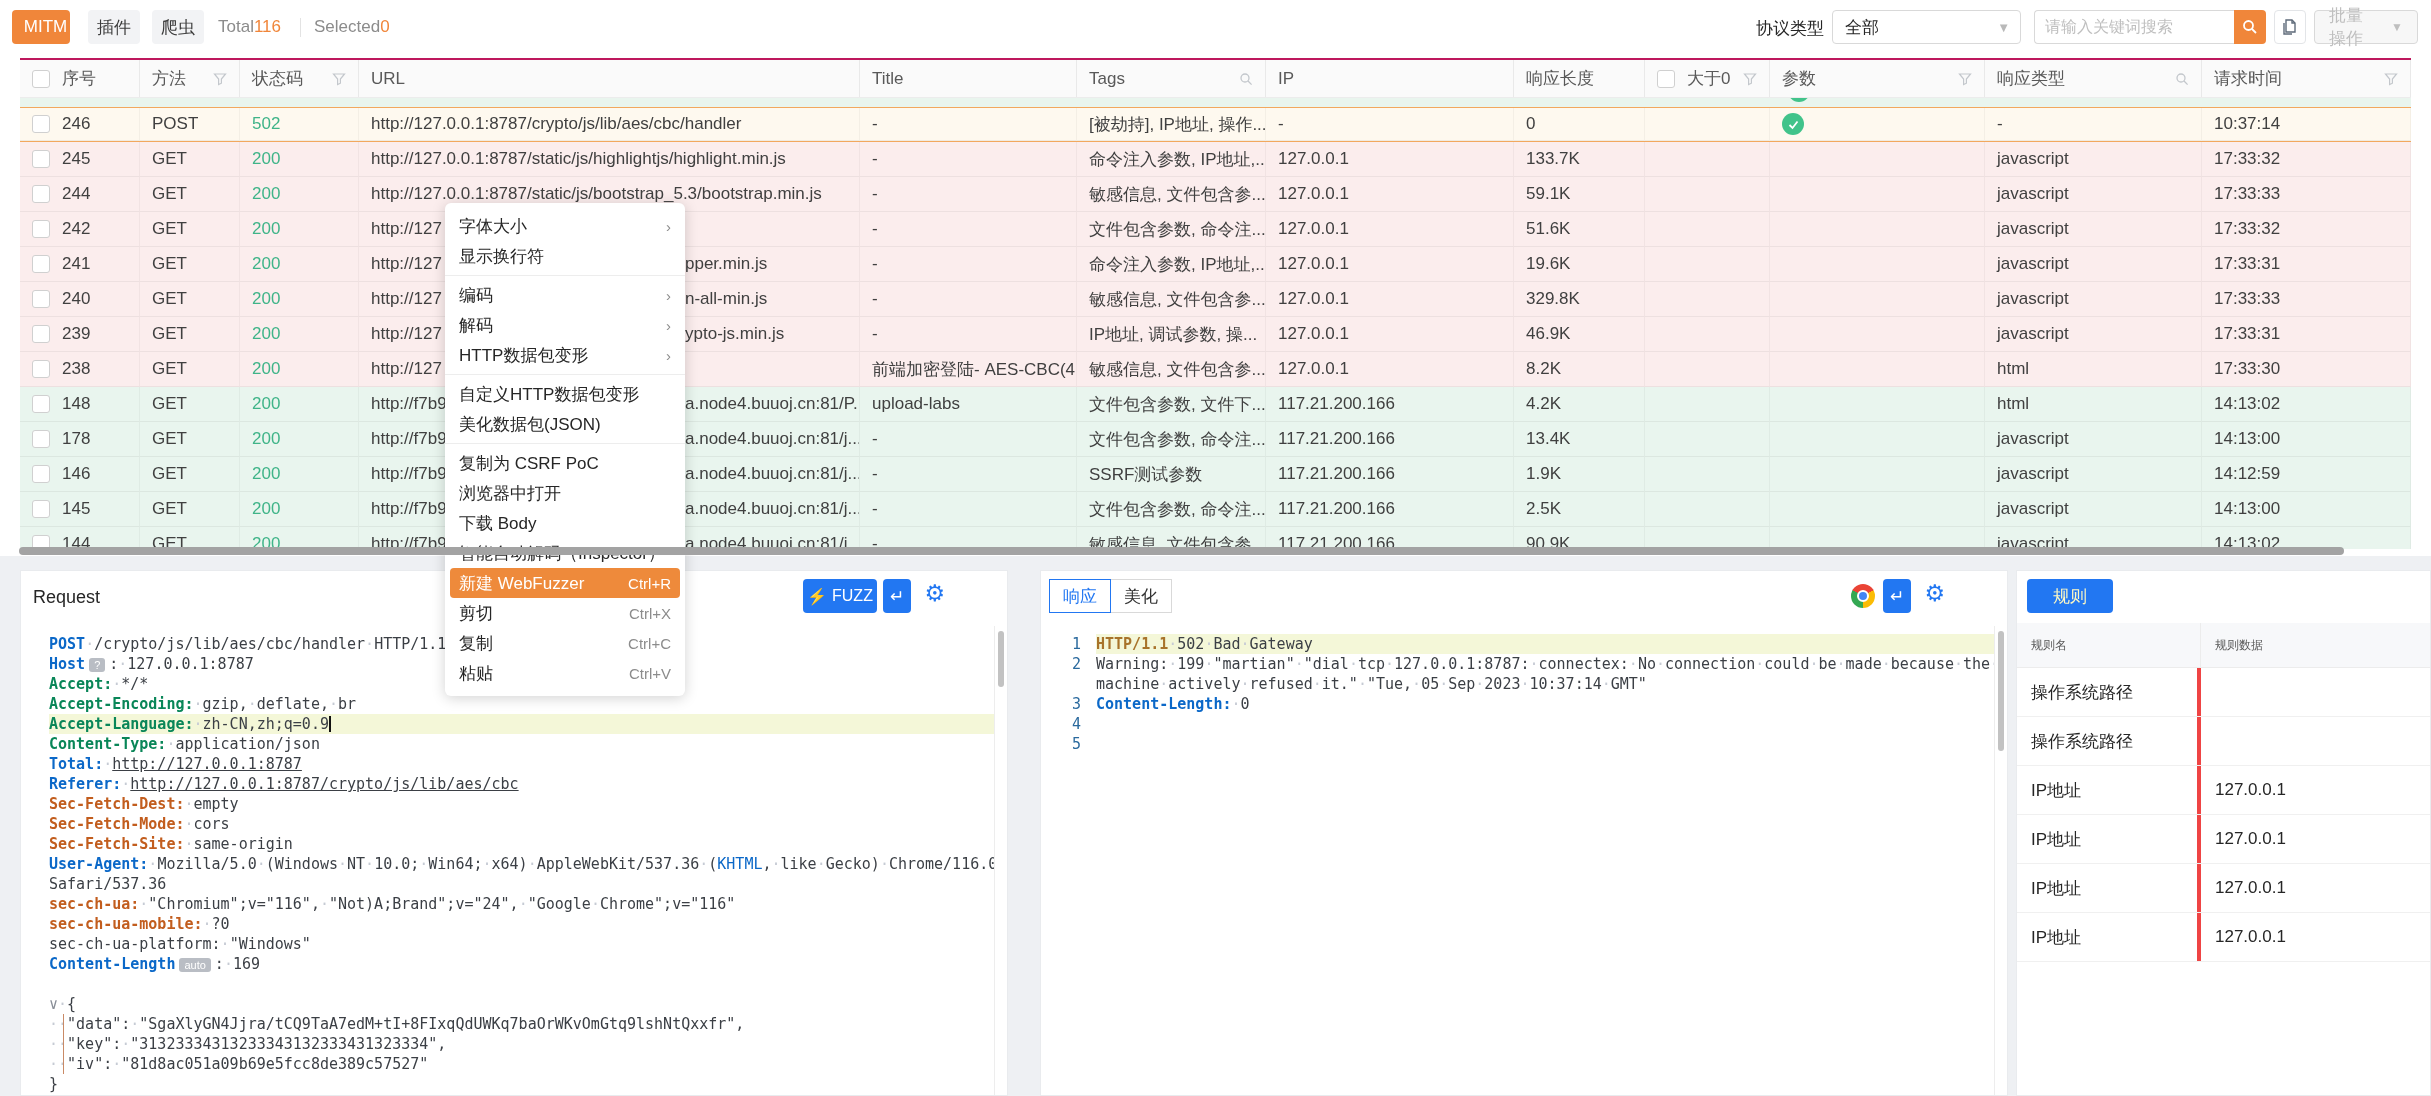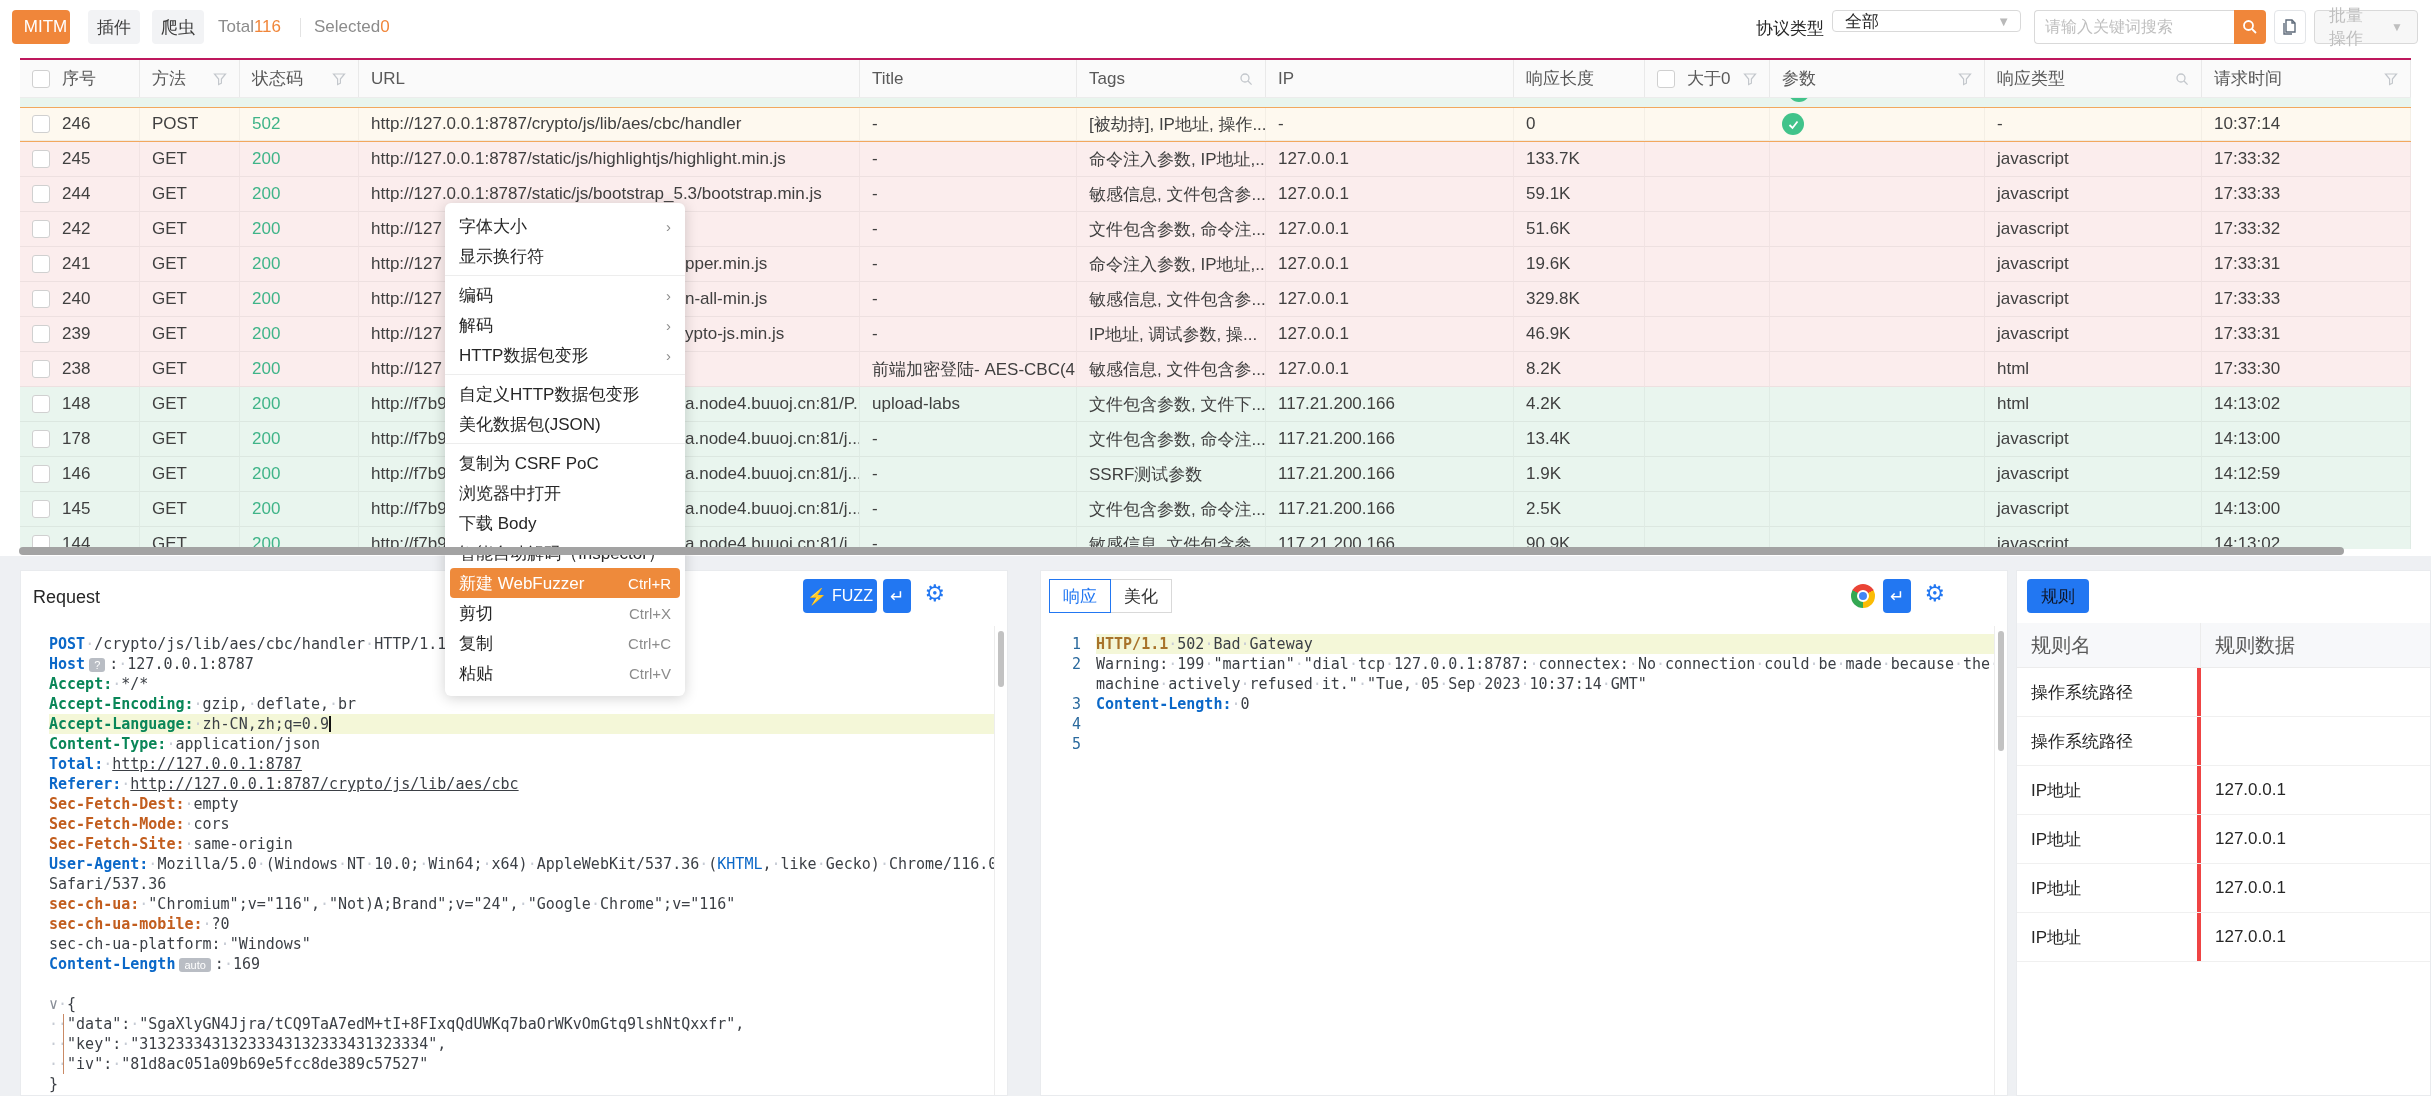--- a/index.html
+++ b/index.html
@@ -8,21 +8,21 @@
   
   .topbar{position:absolute;left:0;top:0;width:2431px;height:55px;background:#fff;}
   .tbtn{position:absolute;top:10px;height:34px;border:none;border-radius:4px;font-size:17px;
         display:flex;align-items:center;justify-content:center;cursor:pointer;
         background:#f2f3f5;color:#3b3b3b;font-family:inherit;}
   .tbtn.active{background:#f0863a;color:#fff;}
   .counter{position:absolute;top:17px;font-size:17px;color:#8c8c8c;white-space:nowrap;}
   .counter b{color:#f0863a;font-weight:normal;}
   .vdiv{position:absolute;top:18px;width:1px;height:19px;background:#e3e3e3;}
   .proto-label{position:absolute;top:17px;font-size:17px;color:#262626;}
-  .select{position:absolute;top:10px;height:22px;border:1px solid #d9d9d9;border-radius:4px;
+  .select{position:absolute;top:10px;height:34px;border:1px solid #d9d9d9;border-radius:4px;
           background:#fff;font-size:17px;color:#262626;display:flex;align-items:center;
           padding:0 12px;box-sizing:border-box;}
   .select .chev{position:absolute;right:10px;color:#b9b9b9;font-size:13px;}
   .search-input{position:absolute;top:10px;height:34px;border:1px solid #d9d9d9;border-right:none;
           border-radius:4px 0 0 4px;box-sizing:border-box;padding:0 10px;font-size:16px;
           font-family:inherit;color:#262626;outline:none;}
   .search-input::placeholder{color:#bfbfbf;}
   .search-btn{position:absolute;top:10px;width:32px;height:34px;background:#f0863a;border:none;
           border-radius:0 4px 4px 0;display:flex;align-items:center;justify-content:center;cursor:pointer;}
   .icon-btn{position:absolute;top:10px;width:32px;height:34px;background:#fff;border:1px solid #e3e5e8;
@@ -96,26 +96,26 @@
   .lk{text-decoration:underline;}
   .fold{color:#8a8f98;}
   .ws{color:#c6cbd4;}
   .bdg{background:#b9bdc4;color:#fff;font-size:11px;padding:1px 5px;border-radius:3px;margin:0 4px;
       font-family:"Liberation Sans",sans-serif;}
   .caret{display:inline-block;width:2px;height:16px;background:#111;vertical-align:-3px;}
   .line.g .lc::before{content:"";position:absolute;left:42px;top:0;height:20px;width:1px;background:#c98a66;}
   .vtrack{position:absolute;right:0;top:55px;bottom:0;width:12px;border-left:1px solid #ededed;}
   .vthumb{position:absolute;right:3px;width:6px;border-radius:3px;background:#c2c2c2;}
   
-  .rules-btn{position:absolute;left:10px;top:8px;height:34px;padding:0 14px;background:#2277f2;border:none;
-      border-radius:4px;color:#0f172a;font-size:17px;cursor:pointer;font-family:Liberation Serif, serif;}
+  .rules-btn{position:absolute;left:10px;top:8px;height:34px;padding:0 26px;background:#2277f2;border:none;
+      border-radius:4px;color:#fef9c3;font-size:17px;cursor:pointer;font-family:Liberation Serif, serif;}
   .rtable{position:absolute;left:0;right:0;top:52px;}
   .rthead{display:grid;grid-template-columns:184px 1fr;height:44px;background:#f7f8fa;
       border-bottom:1px solid #ececec;}
-  .rth{display:flex;align-items:center;padding:0 14px;font-size:20px;color:#595959;
+  .rth{display:flex;align-items:center;padding:0 14px;font-size:12px;color:#595959;
       border-right:1px solid #ececec;}
   .rth:last-child{border-right:none;}
   .rtr{display:grid;grid-template-columns:184px 1fr;height:48px;border-bottom:1px solid #f0f0f0;}
   .rtd{display:flex;align-items:center;padding:0 14px;font-size:17px;color:#262626;
       border-right:4px solid #ef4444;overflow:hidden;white-space:nowrap;}
   .rtd:last-child{border-right:none;}
   
   .menu{position:absolute;left:445px;top:203px;width:240px;background:#fff;border-radius:6px;
       box-shadow:0 2px 14px rgba(0,0,0,0.18);padding:8px 0;z-index:50;}
   .mi{height:30px;display:flex;align-items:center;padding:0 14px;font-size:17px;color:#262626;cursor:pointer;}

